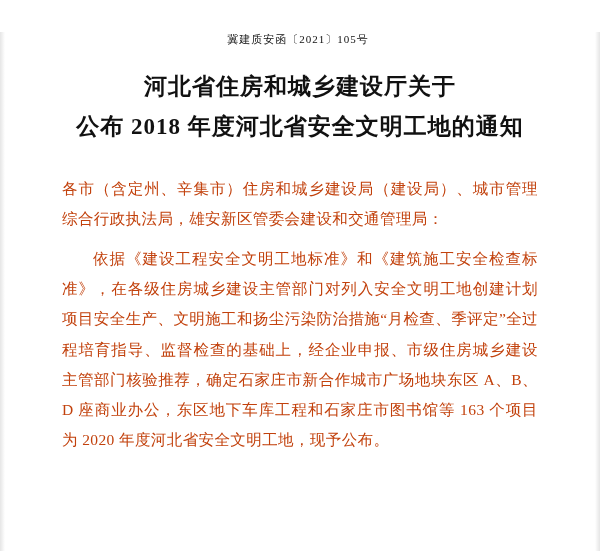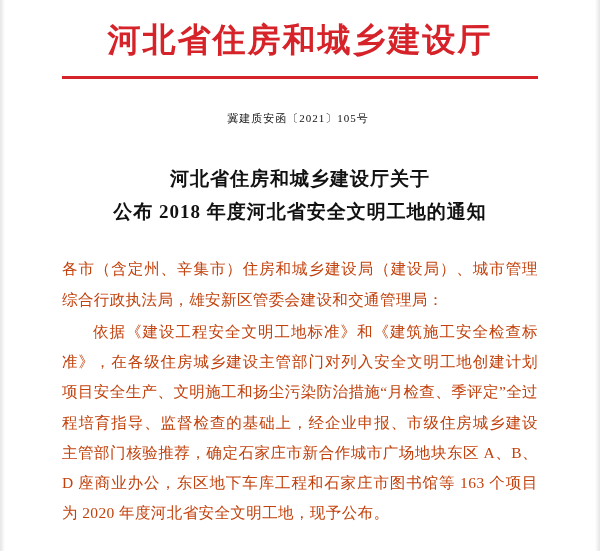--- a/index.html
+++ b/index.html
@@ -41,23 +41,23 @@
   }
   .doc-number {
     margin-top: 32px;
     text-align: center;
     font-size: 11px;
     color: #111111;
     letter-spacing: 1px;
     padding-right: 4px;
   }
   .doc-title {
-    margin-top: 36px;
+    margin-top: 20px;
     text-align: center;
-    font-size: 19px;
+    font-size: 23px;
     font-weight: bold;
     color: #111111;
     line-height: 1.75;
     letter-spacing: 1px;
   }
   .doc-title .line {
     display: block;
     white-space: nowrap;
   }
   .body-text {
@@ -70,21 +70,21 @@
     letter-spacing: 0.4px;
   }
   .body-text p {
     margin: 0;
     text-indent: 2em;
   }
   .body-text p.no-indent {
     text-indent: 0;
   }
   .body-text p + p {
-    margin-top: 2px;
+    margin-top: 10px;
     font-family: Liberation Serif, serif;
   }
   .edge-shadow-left,
   .edge-shadow-right {
     position: absolute;
     top: 0;
     width: 5px;
     height: 100%;
     pointer-events: none;
   }
@@ -98,24 +98,20 @@
   }
 </style>
 </head>
 <body>
 
 <div class="page">
 
   <div class="edge-shadow-left"></div>
   <div class="edge-shadow-right"></div>
 
-  <div class="masthead">
-    <div class="masthead-title">河北省住房和城乡建设厅</div>
-    <div class="masthead-rule"></div>
-  </div>
 
   <div class="doc-number">冀建质安函〔2021〕105号</div>
 
   <div class="doc-title">
     <span class="line">河北省住房和城乡建设厅关于</span>
     <span class="line">公布 2018 年度河北省安全文明工地的通知</span>
   </div>
 
   <div class="body-text">
     <p class="no-indent">各市（含定州、辛集市）住房和城乡建设局（建设局）、城市管理综合行政执法局，雄安新区管委会建设和交通管理局：</p>

